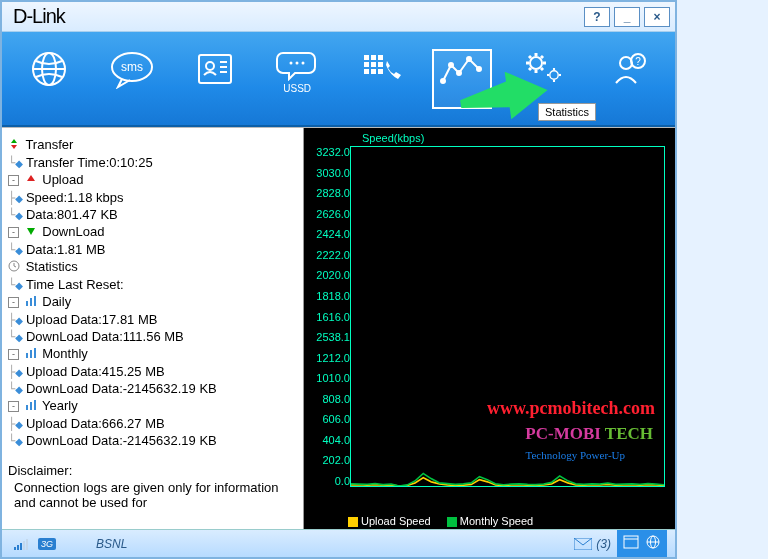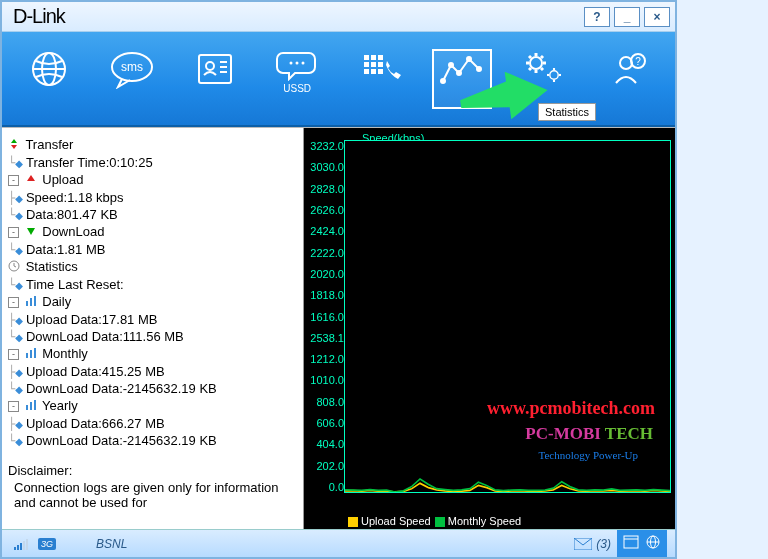--- a/index.html
+++ b/index.html
@@ -34,31 +34,31 @@
   .lvl3 { padding-left:50px;}
   .expander { display:inline-block; width:11px; height:11px; border:1px solid #888; font-size:9px; line-height:9px; text-align:center; color:#555; margin-right:2px; vertical-align:middle;}
   .icon-sm { display:inline-block; vertical-align:middle; margin-right:2px;}
   .bullet { color:#3a8dd8; font-size:10px; margin-right:3px;}
   .disclaimer { margin-top:14px;}
   .disclaimer .dtitle { font-size:13px; }
   .disclaimer .dtext { font-size:13px; padding-left:6px; padding-top:2px;}
   .tree-conn { color:#aaa; font-family:monospace; font-size:12px;}
   
   
-  .chartpanel { flex:1; display:flex; flex-direction:column; background:#000; position:relative;}
+  .chartpanel { flex:1; display:flex; flex-direction:column; background:#000; padding:6px; position:relative;}
   .chart-title { color:#00ffc0; font-size:11px; position:absolute; top:4px; left:58px;}
   .chart-area { flex:1; display:flex; position:relative;}
   .yaxis { width:40px; display:flex; flex-direction:column; justify-content:space-between; color:#00ffc0; font-size:11px; text-align:right; padding-top:12px; padding-bottom:36px;}
   .plot { flex:1; border:1px solid #00ffc0; position:relative; margin:12px 4px 36px 0; background:#000; overflow:hidden;}
-  .legend { position:absolute; bottom:2px; left:44px; display:flex; gap:4px; color:#fff; font-size:11px; align-items:center;}
+  .legend { position:absolute; bottom:2px; left:44px; display:flex; gap:16px; color:#fff; font-size:11px; align-items:center;}
   .legend .swatch { display:inline-block; width:10px; height:10px; margin-right:3px; vertical-align:middle;}
   .watermark1 { position:absolute; bottom:110px; right:20px; color:#ff2030; font-size:18px; font-weight:bold; font-family:"Comic Sans MS",cursive; }
   .watermark2 { position:absolute; bottom:85px; right:22px; font-size:17px; font-weight:bold; font-family:"Comic Sans MS",cursive;}
   .watermark2 .c1{color:#d43a9e;} .watermark2 .c3{color:#66bb33;}
-  .watermark3 { position:absolute; bottom:68px; right:37px; color:#1a7de8; font-size:11px; font-family:"Comic Sans MS",cursive;}
+  .watermark3 { position:absolute; bottom:68px; right:50px; color:#1a7de8; font-size:11px; font-family:"Comic Sans MS",cursive;}
   
   
   .statusbar { height:28px; background: linear-gradient(#d9ecff,#b7dbff); border-top:1px solid #9cc; display:flex; align-items:center; padding:0 8px; font-size:12px; color:#2a5a8a;font-style:italic;}
   .statusbar .spacer { flex:1; }
   .status-icon { margin:0 4px; display:inline-flex; align-items:center;}
   .operator { color:#2a5a8a; margin-left:40px;}
   .badge3g { display:inline-block; background:#2a7fd0; color:#fff; font-size:9px; padding:1px 3px; border-radius:2px; margin-left:4px;}
   .rightblock { background:#2a8fe8; color:#fff; padding:4px 6px; margin-left:6px; display:flex; align-items:center; gap:6px;}
 </style>
 </head>

